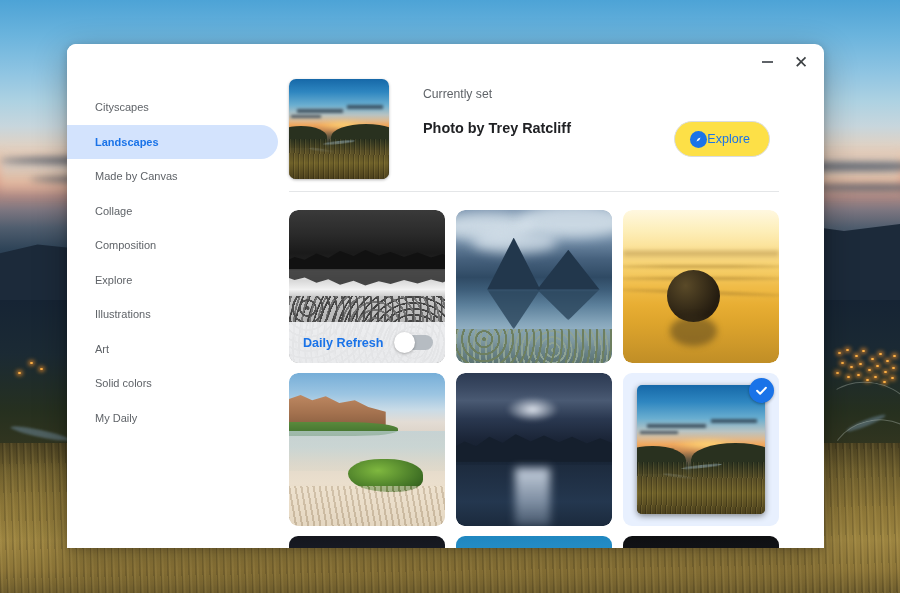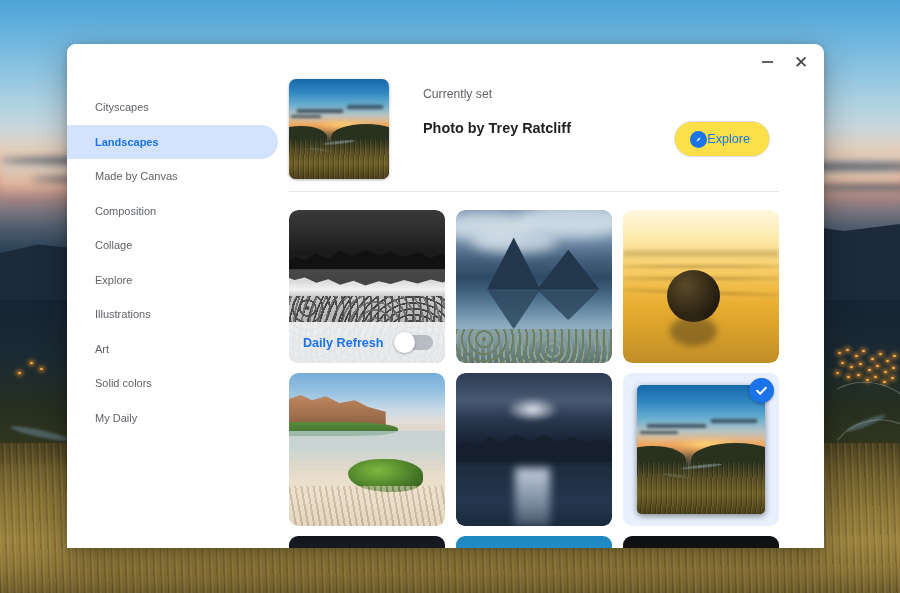--- a/index.html
+++ b/index.html
@@ -559,24 +559,24 @@
       <div class="nav-item">
         <span>Cityscapes</span>
       </div>
       <div class="nav-item active">
         <span>Landscapes</span>
       </div>
       <div class="nav-item">
         <span>Made by Canvas</span>
       </div>
       <div class="nav-item">
+        <span>Collage</span>
+      </div>
+      <div class="nav-item">
         <span>Composition</span>
-      </div>
-      <div class="nav-item">
-        <span>Collage</span>
       </div>
       <div class="nav-item">
         <span>Explore</span>
       </div>
       <div class="nav-item">
         <span>Illustrations</span>
       </div>
       <div class="nav-item">
         <span>Art</span>
       </div>

